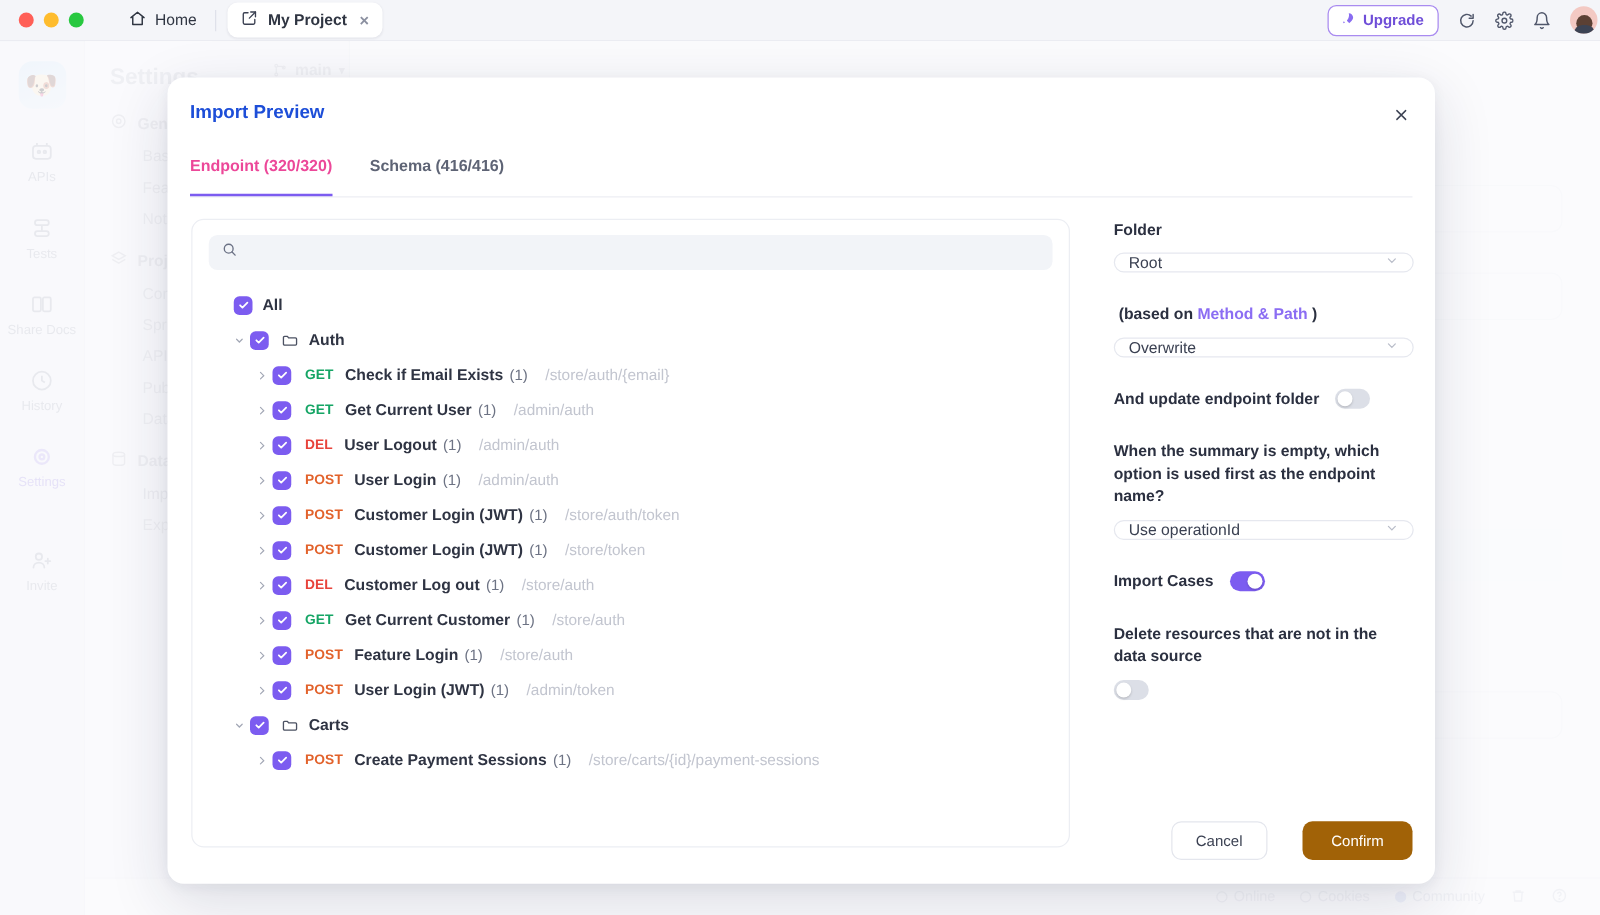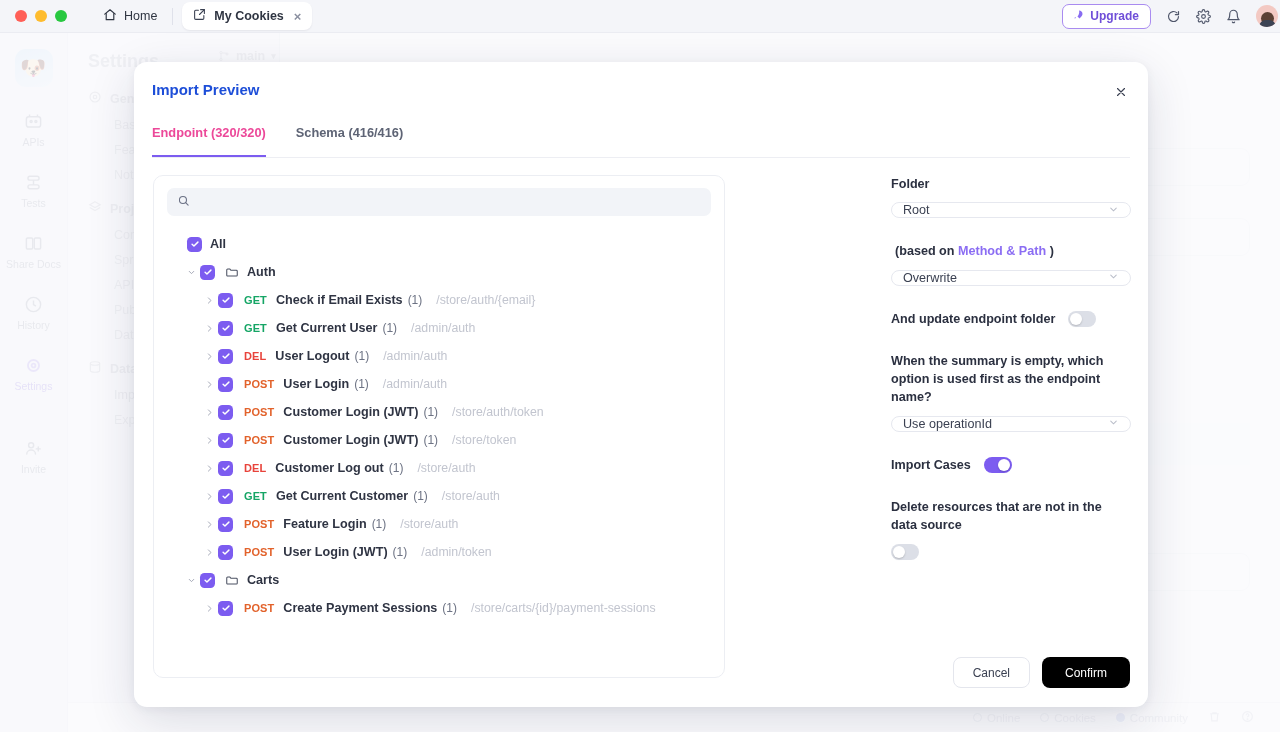--- a/index.html
+++ b/index.html
@@ -139,21 +139,21 @@
     position: absolute; left: 18px; top: 63px; right: 18px; height: 33px;
     border-bottom: 1px solid #edeef3; display: flex; gap: 30px;
   }
   .tab {
     font-size: 12.8px; color: #5e6475; font-weight: 600; padding-bottom: 10px;
   }
   .tab.active { color: #ec4899; border-bottom: 2px solid #7c5cf0; }
 
   
   .list-panel {
-    position: absolute; left: 19px; top: 113px; width: 572px; height: 503px;
+    position: absolute; left: 19px; top: 113px; width: 703px; height: 503px;
     border: 1px solid #eceef3; border-radius: 10px; background: #fff;
     overflow: hidden;
   }
   .search-box {
     margin: 12px 13px 0 13px; height: 28px; background: #f2f4f8;
     border-radius: 7px; display: flex; align-items: center; padding: 0 10px; gap: 8px;
   }
   .search-box input {
     border: none; outline: none; background: transparent; flex: 1;
     font-size: 12.5px; color: #3b4152; font-family: inherit;
@@ -212,21 +212,21 @@
   .blk { margin-top: 24px; }
 
   .footer {
     position: absolute; right: 18px; bottom: 19px; display: flex; gap: 12px; align-items: center;
   }
   .btn {
     height: 31px; border-radius: 8px; display: flex; align-items: center; justify-content: center;
     font-size: 12px; font-weight: 400; padding: 0 19px;
   }
   .btn.cancel { border: 1px solid #e4e6ed; color: #3b4152; background: #fff; }
-  .btn.confirm { background: #000000; color: #fff; padding: 0 23px; }
+  .btn.confirm { background: #a16207; color: #fff; padding: 0 23px; margin-left: 16px; }
 </style>
 </head>
 <body>
 
 <div id="app">
 
   <div class="topbar">
     <div class="traffic">
       <div class="tl r"></div>
       <div class="tl y"></div>
@@ -243,21 +243,21 @@
     </div>
     <div class="tab-divider"></div>
     <div class="proj-tab">
       <span>
         <svg width="13" height="13" viewBox="0 0 24 24" fill="none" stroke="#3b4152" stroke-width="2" stroke-linecap="round" stroke-linejoin="round">
             <path d="M10 4H5a2 2 0 0 0-2 2v13a2 2 0 0 0 2 2h13a2 2 0 0 0 2-2v-5"></path>
             <path d="M14 3h7v7"></path>
             <path d="M21 3l-9 9"></path>
           </svg>
       </span>
-      <span>My Cookies</span>
+      <span>My Project</span>
       <span class="tab-close">×</span>
     </div>
     <div class="top-right">
       <div class="upgrade">
         <span>
           <svg width="12" height="12" viewBox="0 0 24 24" fill="#7c5cf0">
               <path d="M14 3c4 0 7 3 7 7 0 4-6 9-6 9l-4-4s5-6 3-12z" opacity=".9"></path>
               <path d="M5 19l3-1-2-2-1 3z"></path>
             </svg>
         </span>

